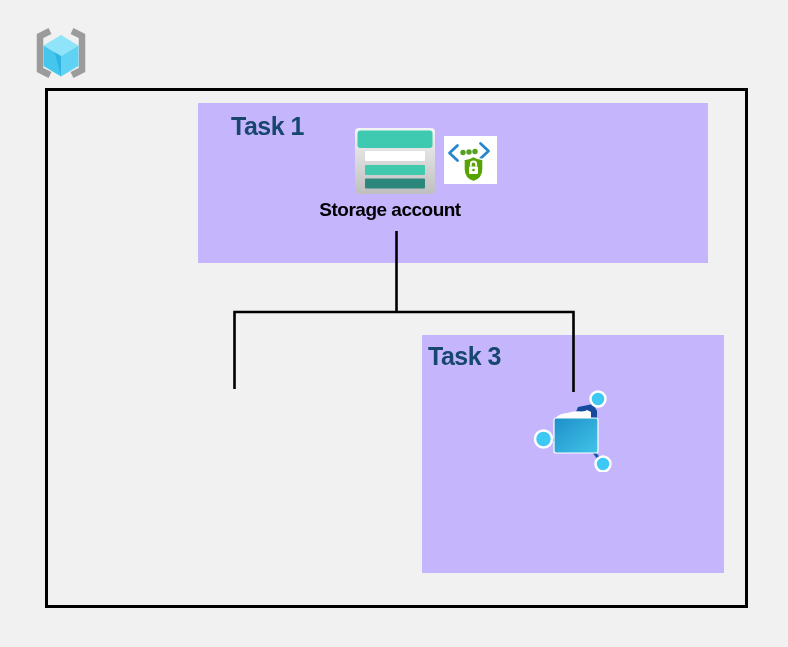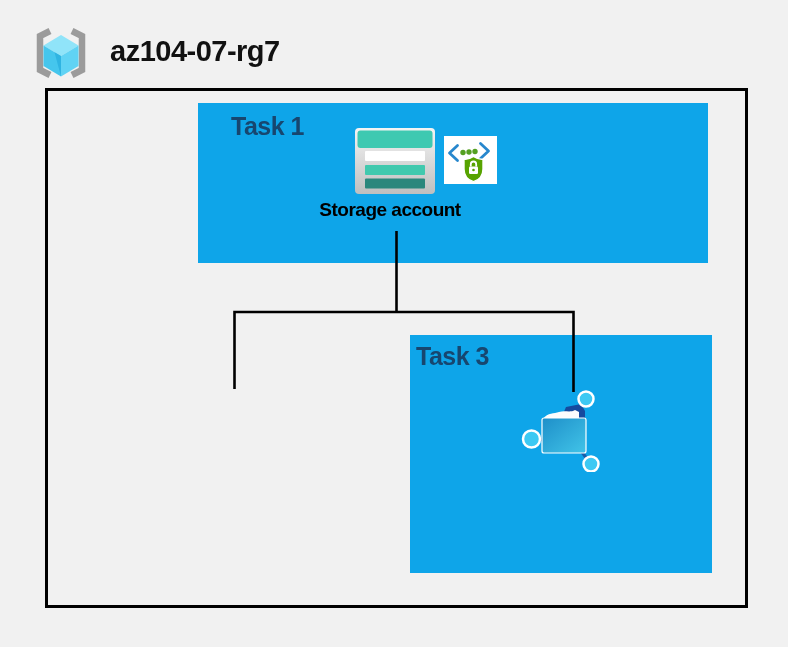--- a/index.html
+++ b/index.html
@@ -27,24 +27,24 @@
 
   
   .outer-box {
     left: 45px; top: 88px; width: 703px; height: 520px;
     border: 3px solid #000;
     box-sizing: border-box;
     background: transparent;
   }
 
   
-  .task-box { background: #0ea5e9; }
+  .task-box { background: #c4b5fd; }
   .task1-box { left: 198px; top: 103px; width: 510px; height: 160px; }
   .task5-box { left: 71px;  top: 335px; width: 302px; height: 237px; }
-  .task3-box { left: 410px; top: 335px; width: 302px; height: 238px; }
+  .task3-box { left: 422px; top: 335px; width: 302px; height: 238px; }
 
   .task-label {
     position: absolute;
     font-size: 25px; font-weight: bold; color: #17466f;
     letter-spacing: -0.5px; white-space: nowrap;
   }
   .node-label {
     position: absolute;
     transform: translateX(-50%);
     font-size: 19px; font-weight: bold; color: #000;
@@ -63,21 +63,20 @@
 <div class="page">
 
   <svg class="abs rg-header-icon" viewBox="0 0 62 57" width="62" height="57" aria-hidden="true">
     <path d="M20,6 L10,11 V45 L20,50" fill="none" stroke="#9b9b9b" stroke-width="6.5"></path>
     <path d="M42,6 L52,11 V45 L42,50" fill="none" stroke="#9b9b9b" stroke-width="6.5"></path>
     <polygon points="31,10 48.5,20.5 31,31 13.5,20.5" fill="#90e4f9"></polygon>
     <polygon points="13.5,20.5 31,31 31,51.5 13.5,41" fill="#45c6ed"></polygon>
     <polygon points="48.5,20.5 31,31 31,51.5 48.5,41" fill="#60d3f4"></polygon>
     <polygon points="31,31 24.5,27.2 31,51.5" fill="#2fb4e2"></polygon>
   </svg>
-  <div class="abs rg-title">az104-07-rg7</div>
 
   <div class="abs outer-box"></div>
 
   <div class="abs task-box task1-box">
     <span class="task-label" style="left:33px; top:9px;">Task 1</span>
 
     <svg class="abs" style="left:157px; top:25px;" width="80" height="66" viewBox="0 0 80 66" aria-hidden="true">
       <defs>
         <linearGradient id="sg-body" x1="0" y1="0" x2="0" y2="1">
           <stop offset="0" stop-color="#f4f4f4"></stop>

